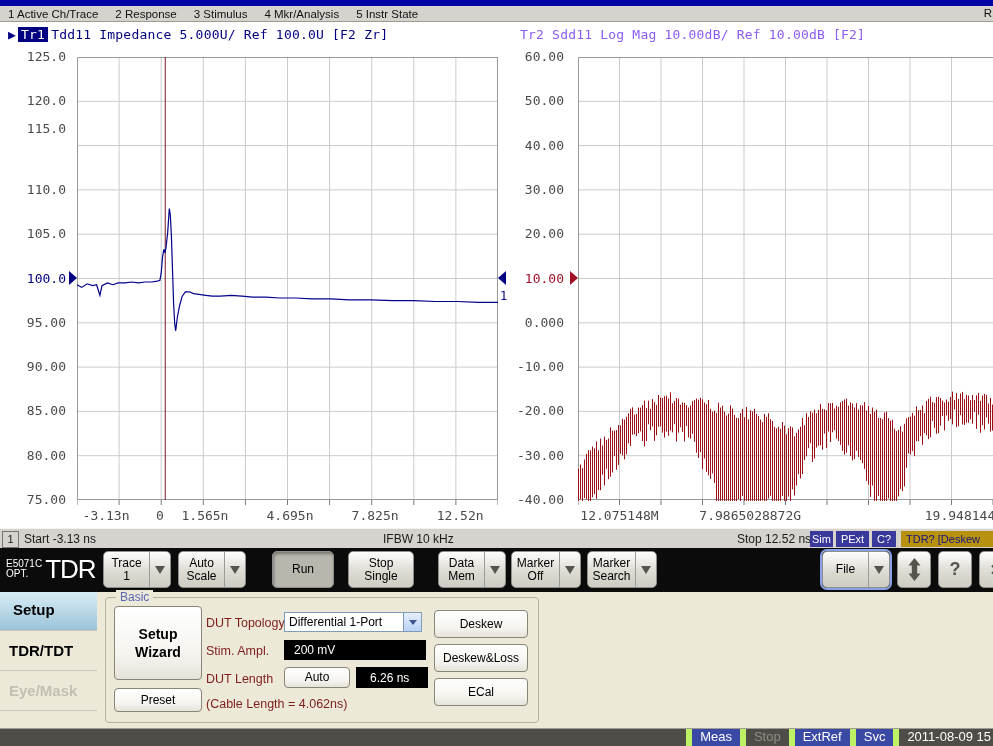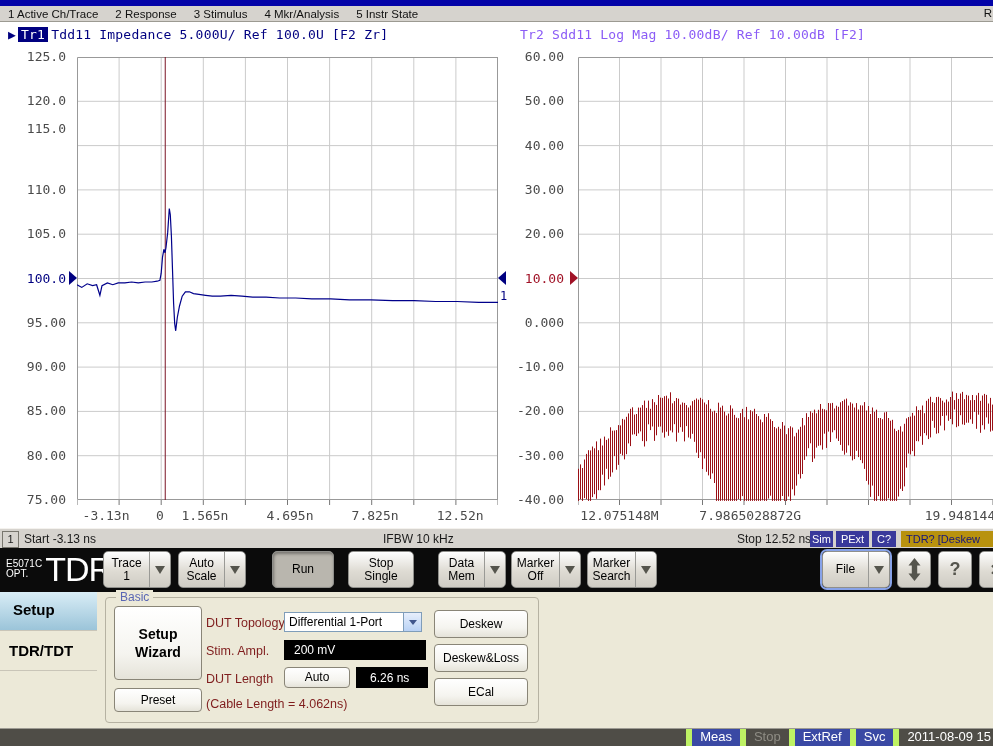--- a/index.html
+++ b/index.html
@@ -51,21 +51,21 @@
   .badge{position:absolute;top:2px;height:16px;line-height:16px;text-align:center;
          background:#39399b;color:#fff;font-size:11px}
   #bdg0{left:810px;width:23px}
   #bdg1{left:836px;width:33px}
   #bdg2{left:872px;width:24px}
   #bdg3{left:901px;width:110px;background:#b8920e;color:#15157c;text-align:left;padding-left:5px}
   
   .toolbar{position:absolute;left:0;top:548px;width:100%;height:44px;background:#0b0b0b}
   .logo{position:absolute;left:6px;top:7px;display:flex;align-items:center;gap:3px;color:#fff}
   .logo-l div{font-size:10px;font-weight:normal;line-height:10px}
-  .logo-tdr{font-size:34px;letter-spacing:-1px;line-height:28px}
+  .logo-tdr{font-size:26px;letter-spacing:-1px;line-height:28px}
   .tbtn{position:absolute;top:3px;height:37px;border-radius:5px;border:1px solid #8f8f8b;
         background:linear-gradient(#fefefe,#dedbd3 55%,#cfccc4);box-shadow:inset 0 1px 0 #fff;
         display:flex;align-items:stretch;color:#000;font-size:12px;box-sizing:border-box;cursor:default}
   .tbtn .lab{flex:1;display:flex;align-items:center;justify-content:center;text-align:center;
              white-space:pre-line;line-height:13px;padding:0 2px}
   .tbtn .arr{width:20px;border-left:1px solid #9a9a96;display:flex;align-items:center;justify-content:center}
   .dar{width:0;height:0;border-left:5.5px solid transparent;border-right:5.5px solid transparent;
        border-top:8px solid #55554d}
   #b-trace{left:103px;width:68px} #b-ascale{left:178px;width:68px}
   #b-run{left:272px;width:62px;background:#b9b6ae;box-shadow:inset 1px 2px 3px rgba(0,0,0,.35)}
@@ -341,20 +341,21 @@
       <span class="lab">?</span>
     </div>
     <div class="tbtn" id="b-close">
       <span class="lab">✕</span>
     </div>
   </div>
 
   <div class="panel">
     <div class="side-row" id="side1">Setup</div>
     <div class="side-row" id="side2">TDR/TDT</div>
+    <div class="side-row" id="side3">Eye/Mask</div>
 
     <div class="group">
       <span class="group-label">Basic</span>
       <div class="xpbtn" id="setupwiz">Setup
 Wizard</div>
       <div class="xpbtn" id="preset">Preset</div>
 
       <span class="flabel" id="l-topo">DUT Topology</span>
       <div class="dd">
         <span class="txt">Differential 1-Port</span>

